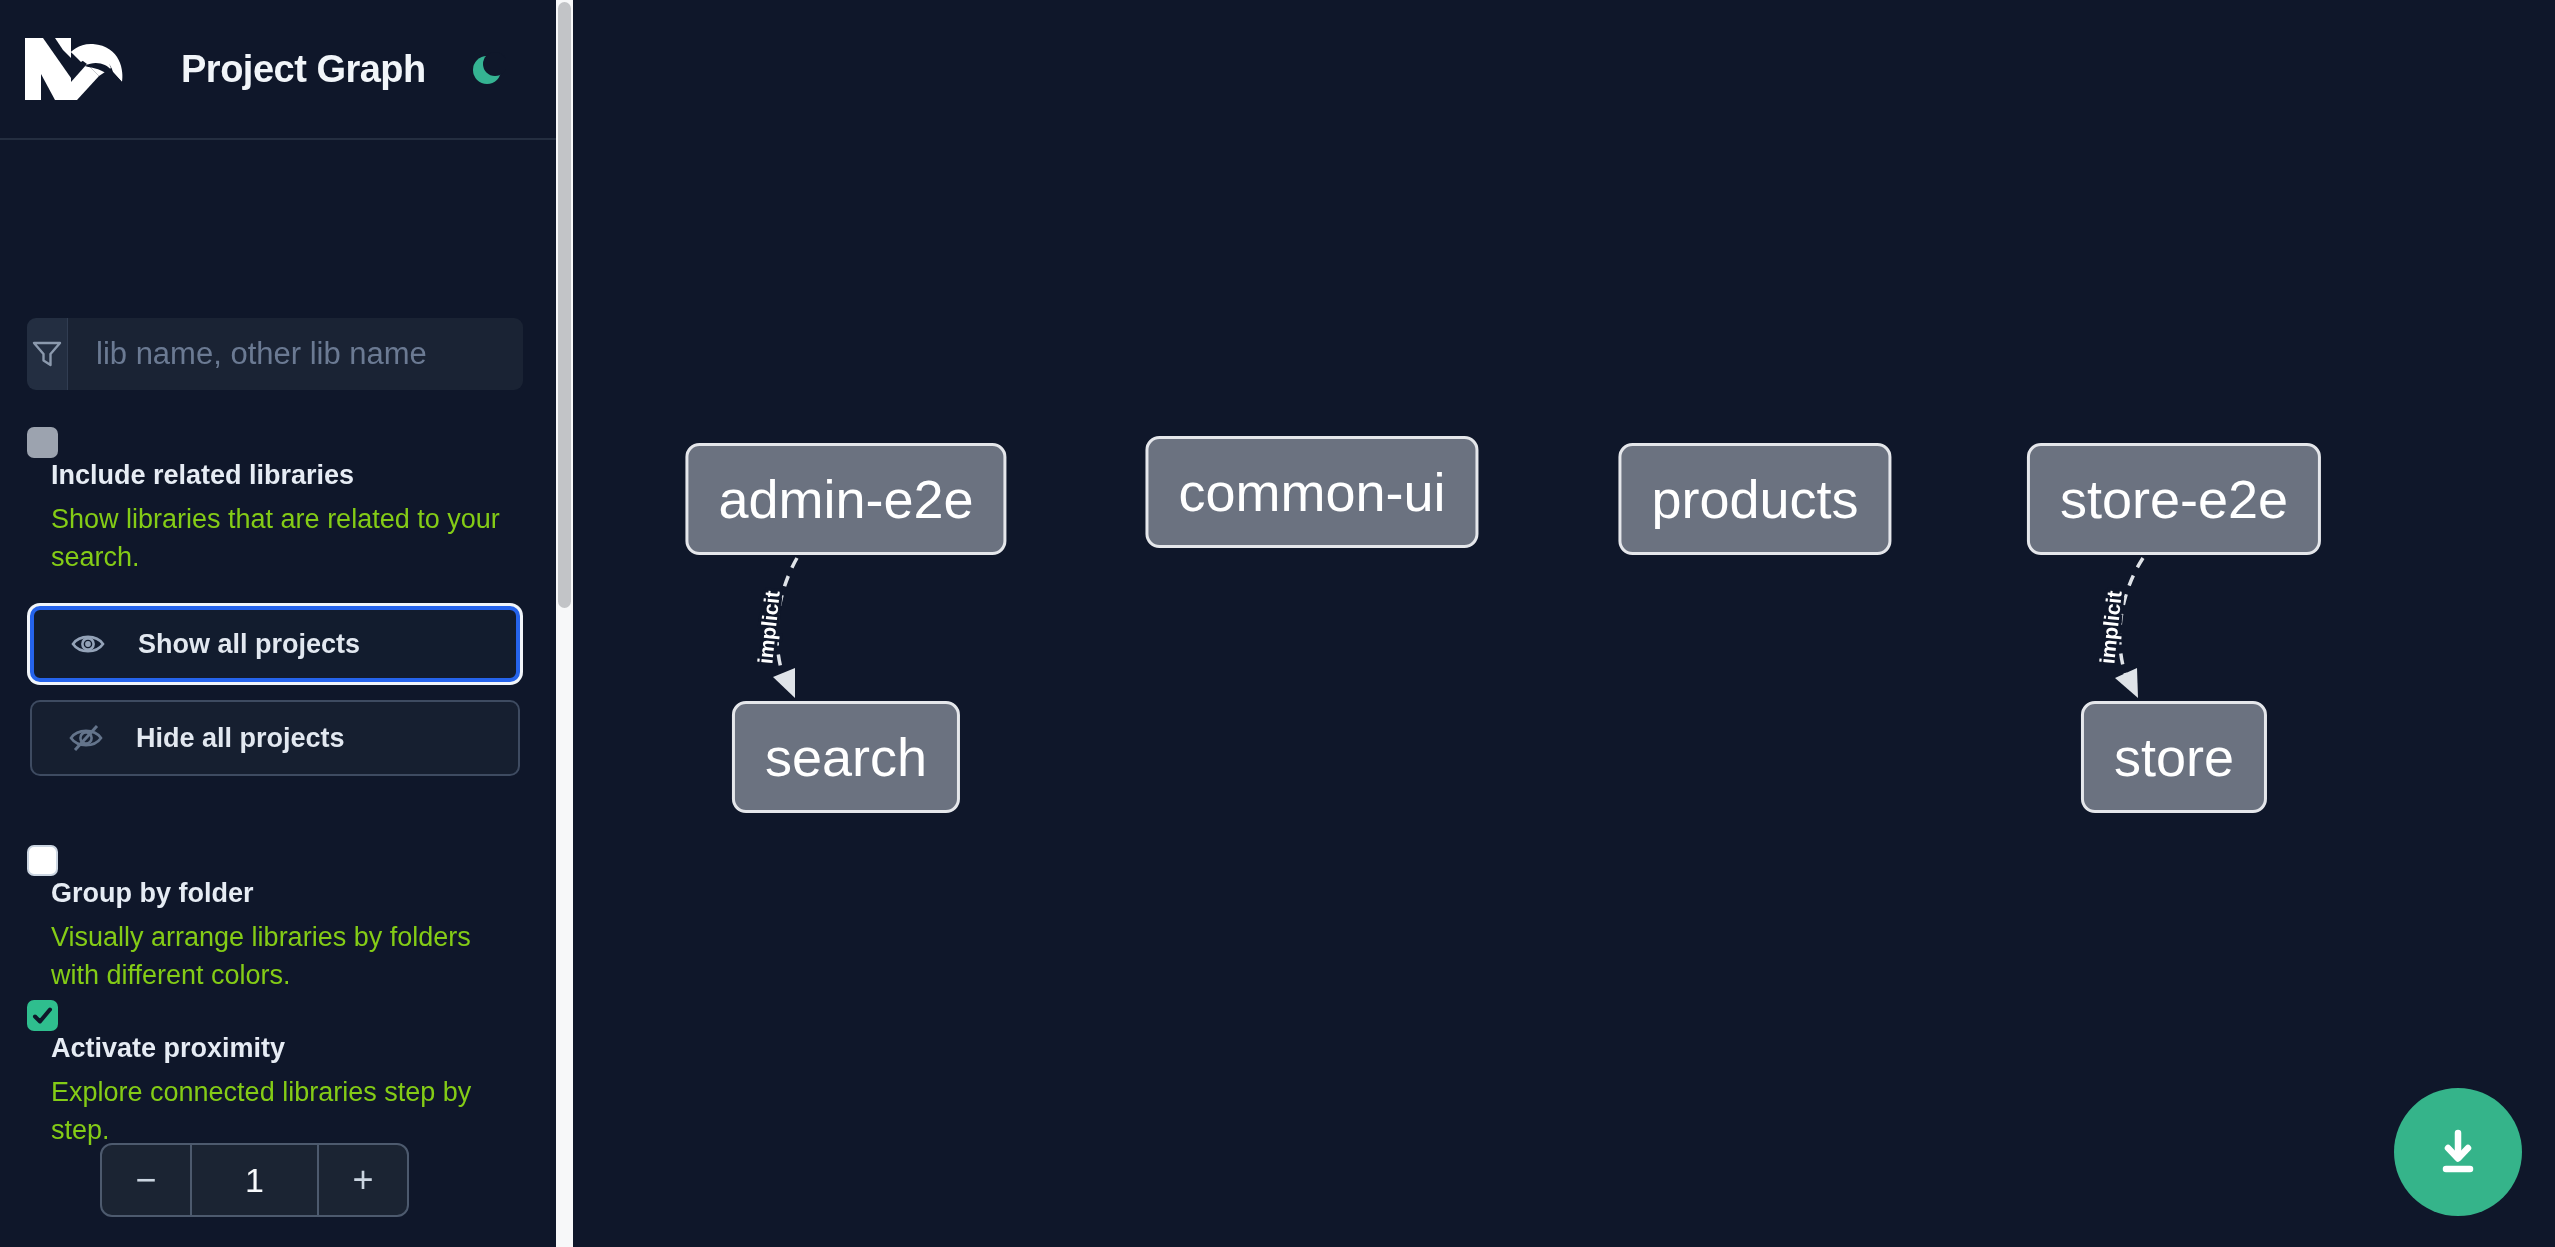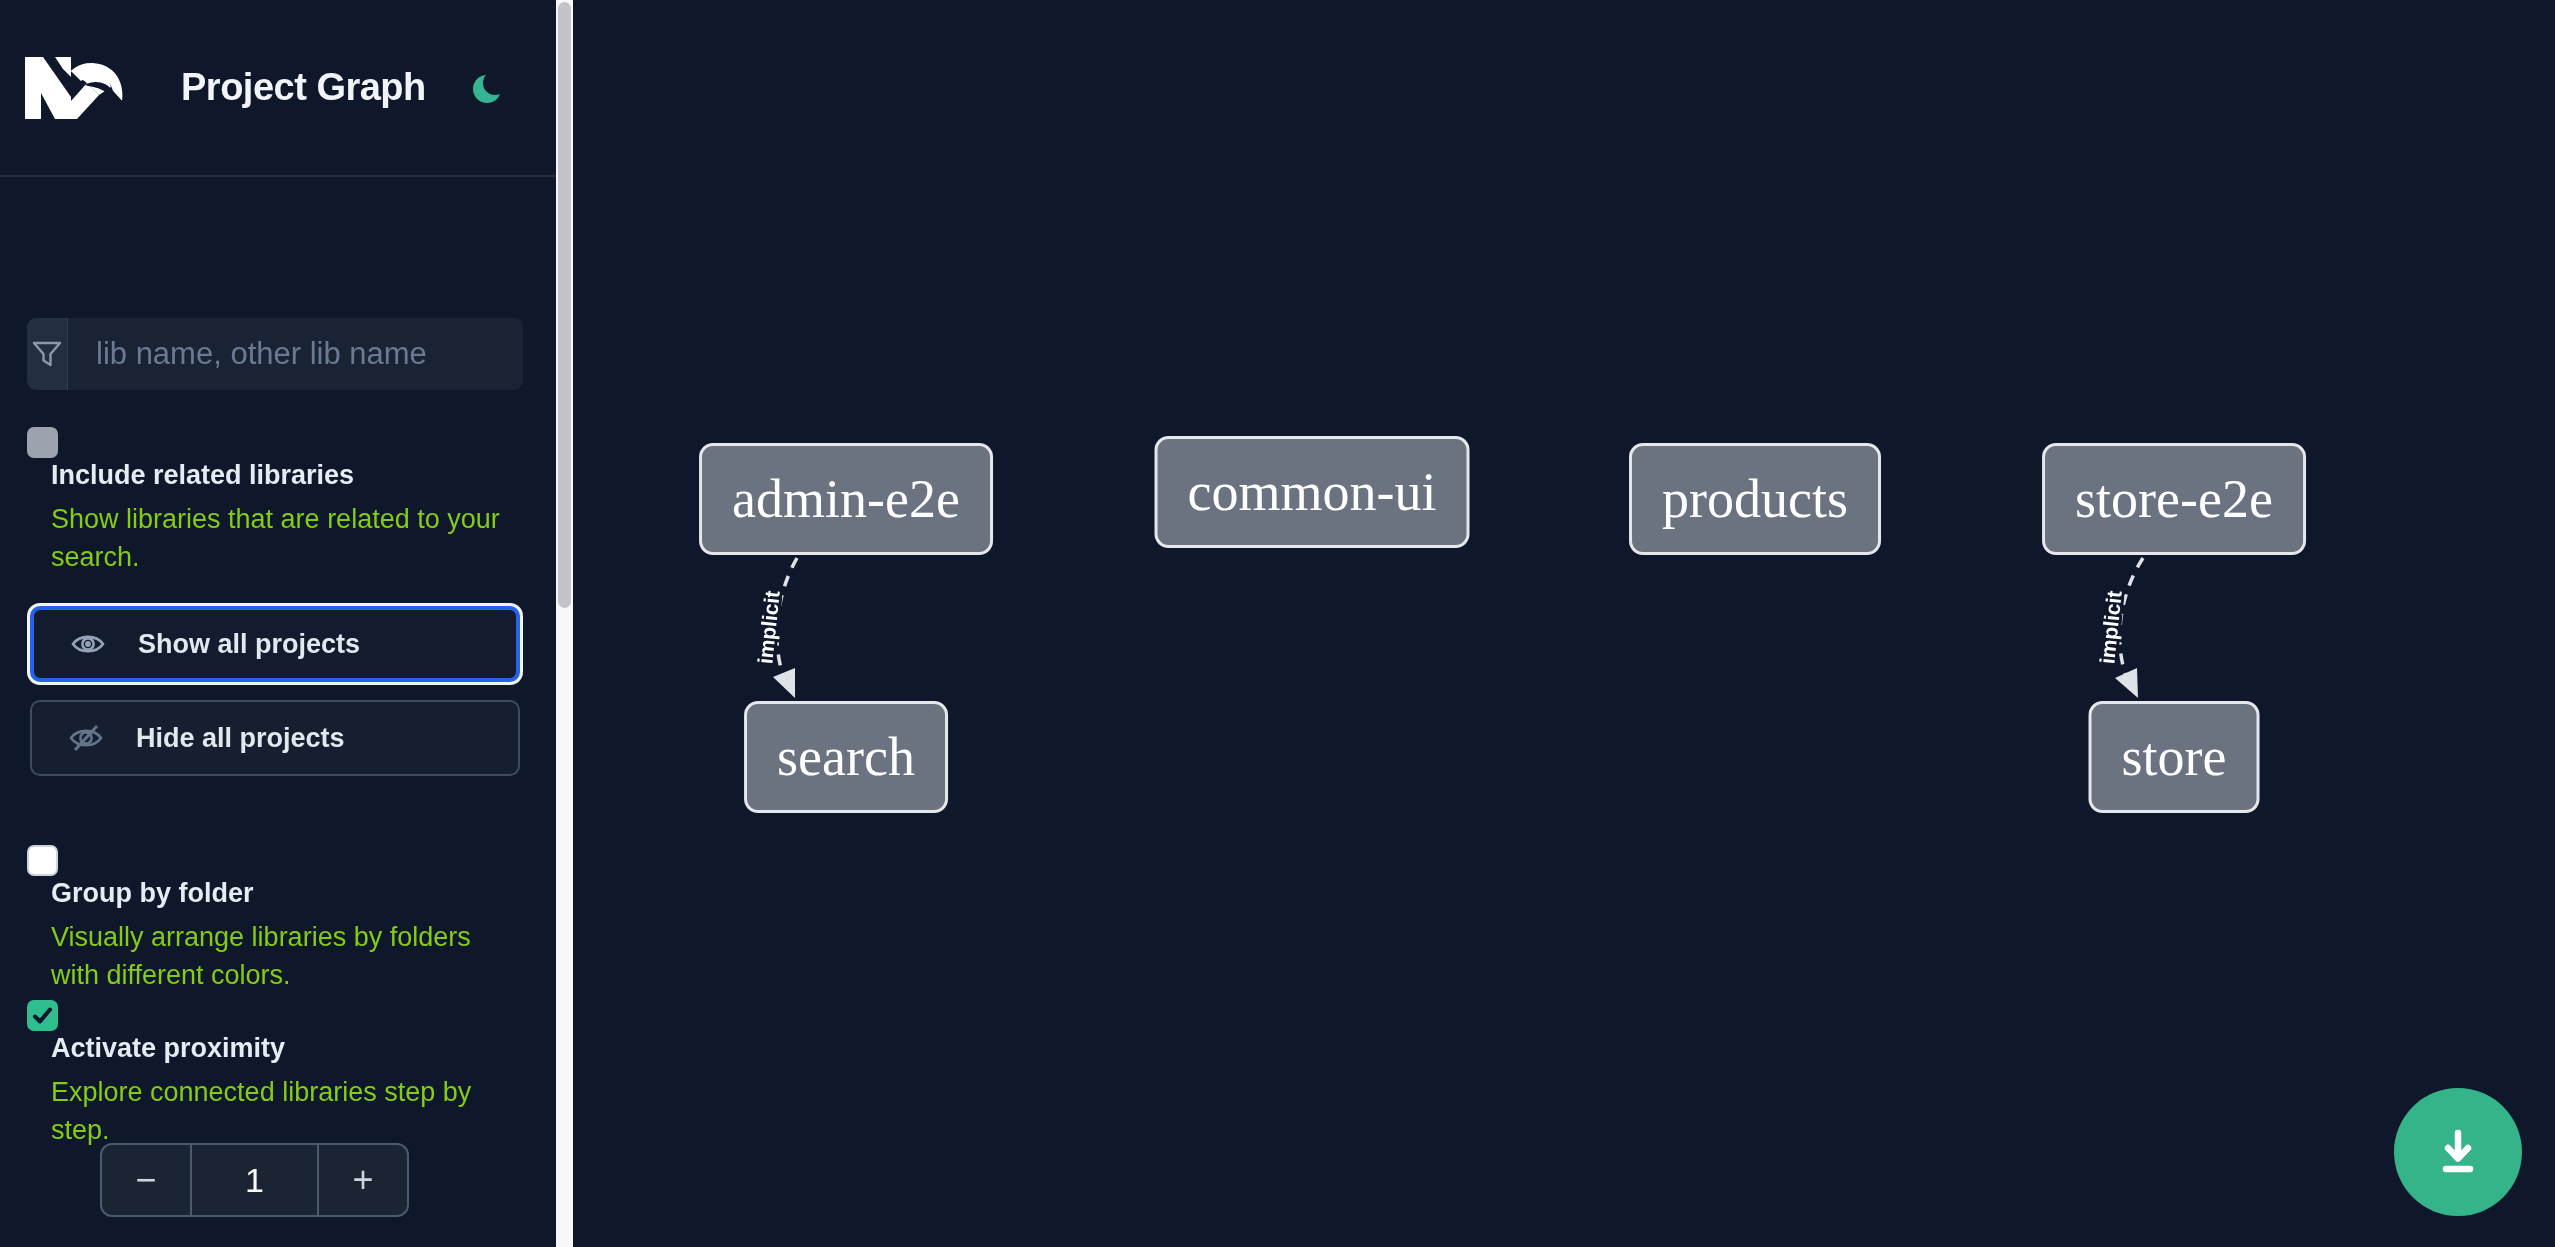--- a/index.html
+++ b/index.html
@@ -2,21 +2,21 @@
 <html><head>
 <meta charset="utf-8">
 <style>
   * { margin:0; padding:0; box-sizing:border-box; }
   html,body { width:2555px; height:1247px; overflow:hidden; }
   body { font-family:"Liberation Sans", sans-serif; background:#0f172a; position:relative; }
 
   
   .sidebar { position:absolute; left:0; top:0; width:556px; height:1247px; background:#0f172a; }
 
-  .sb-header { position:absolute; left:0; top:0; width:556px; height:177px;
+  .sb-header { position:absolute; left:0; top:0; width:556px; height:140px;
                border-bottom:2px solid #242e40; display:flex; align-items:center; }
   .nx-logo { margin-left:25px; width:100px; height:62px; }
   .app-title { margin-left:56px; font-size:38px; font-weight:700; color:#f1f5f9; letter-spacing:-0.5px; }
   .moon-btn { margin-left:auto; margin-right:50px; width:36px; height:36px; cursor:pointer; background:none; border:none; }
 
   .info-row { position:absolute; left:30px; top:200px; display:flex; align-items:center; }
   .info-icon { width:27px; height:27px; flex:0 0 auto; }
   .info-text { margin-left:20px; font-size:24px; color:#9aa9bf; }
 
   .filter-wrap { position:absolute; left:27px; top:318px; width:496px; height:72px;
@@ -54,21 +54,21 @@
   
   .scrollbar-track { position:absolute; left:556px; top:0; width:17px; height:1247px; background:#f7f8f9; }
   .scrollbar-thumb { position:absolute; left:2px; top:2px; width:13px; height:606px;
                      background:#c2c4c7; border-radius:7px; }
 
   
   .canvas { position:absolute; left:573px; top:0; width:1982px; height:1247px; background:#0f172a; }
   .edges-svg { position:absolute; left:0; top:0; width:2555px; height:1247px; pointer-events:none; }
   .node { position:absolute; transform:translate(-50%,-50%);
           background:#6b7280; border:3px solid #e5e7eb; border-radius:14px;
-          color:#ffffff; font-family:Liberation Serif, serif; font-size:54px;
+          color:#ffffff; font-family:Liberation Sans, sans-serif; font-size:54px;
           line-height:106px; height:112px; padding:0 30px; white-space:nowrap; cursor:pointer; }
 
   .download-btn { position:absolute; left:2394px; top:1088px; width:128px; height:128px;
                   border-radius:50%; background:#35b48a; border:none; cursor:pointer;
                   display:flex; align-items:center; justify-content:center; }
 
   .edge-label { font-family:"Liberation Sans", sans-serif; font-size:21px; font-weight:700;
                 fill:#ffffff; stroke:#0f172a; stroke-width:6px; paint-order:stroke; text-anchor:middle; }
 </style>
 </head>

